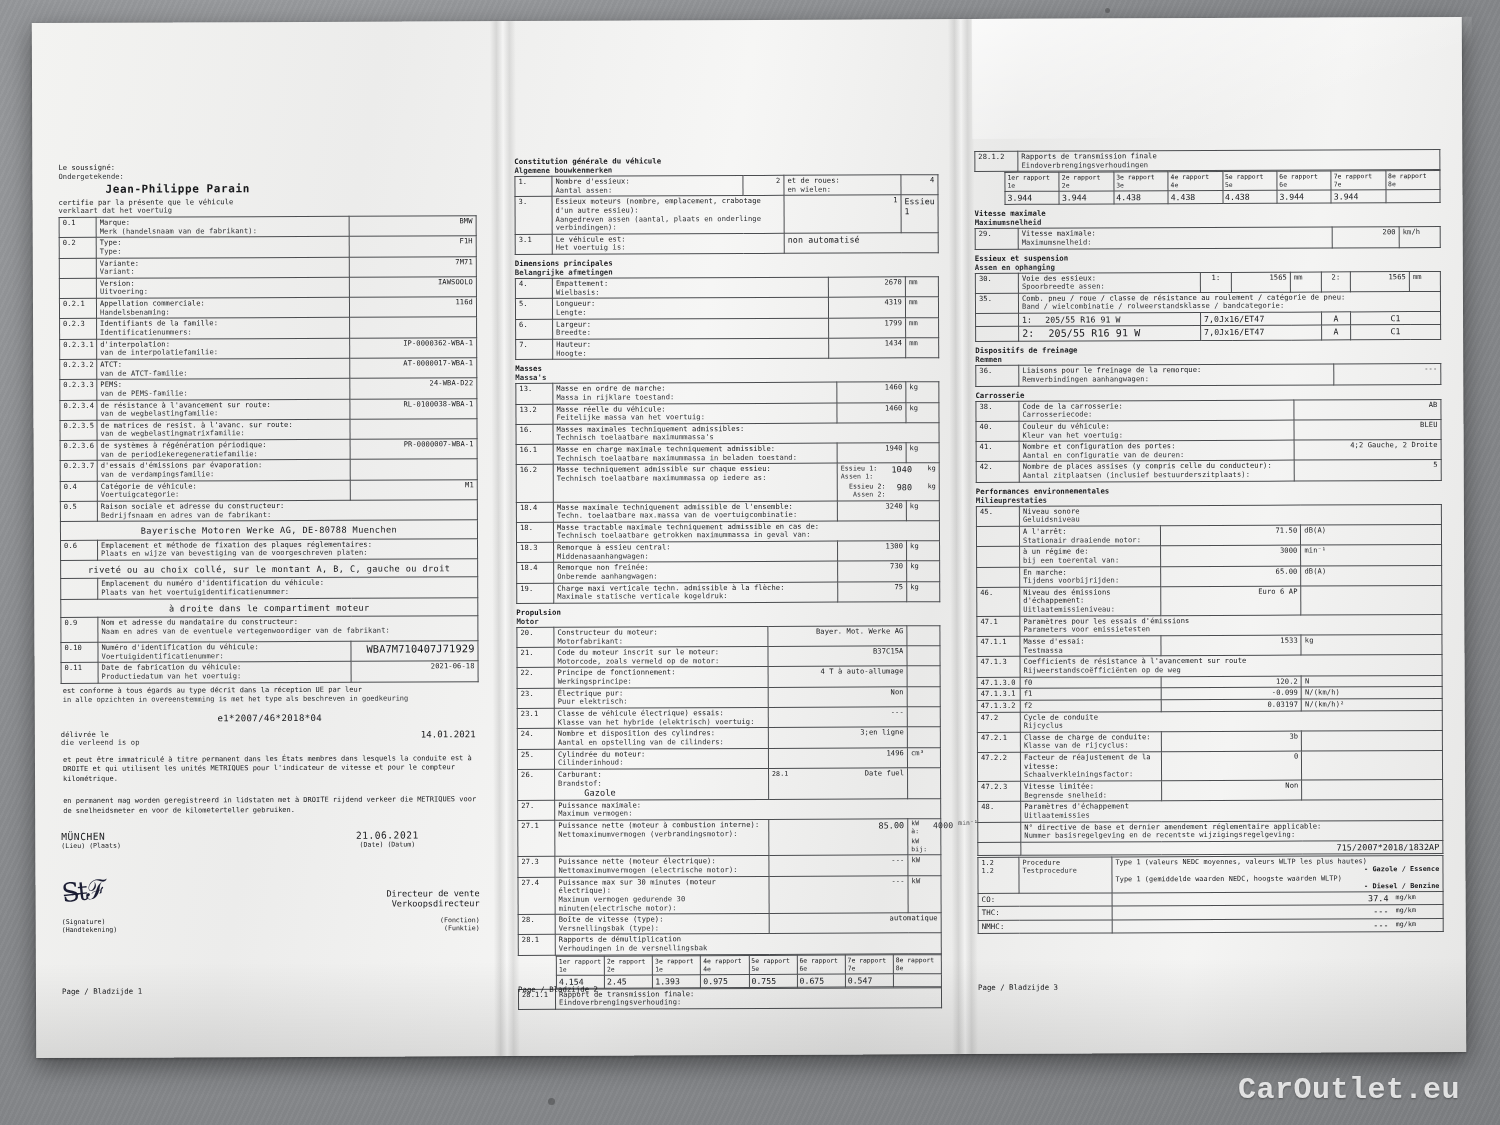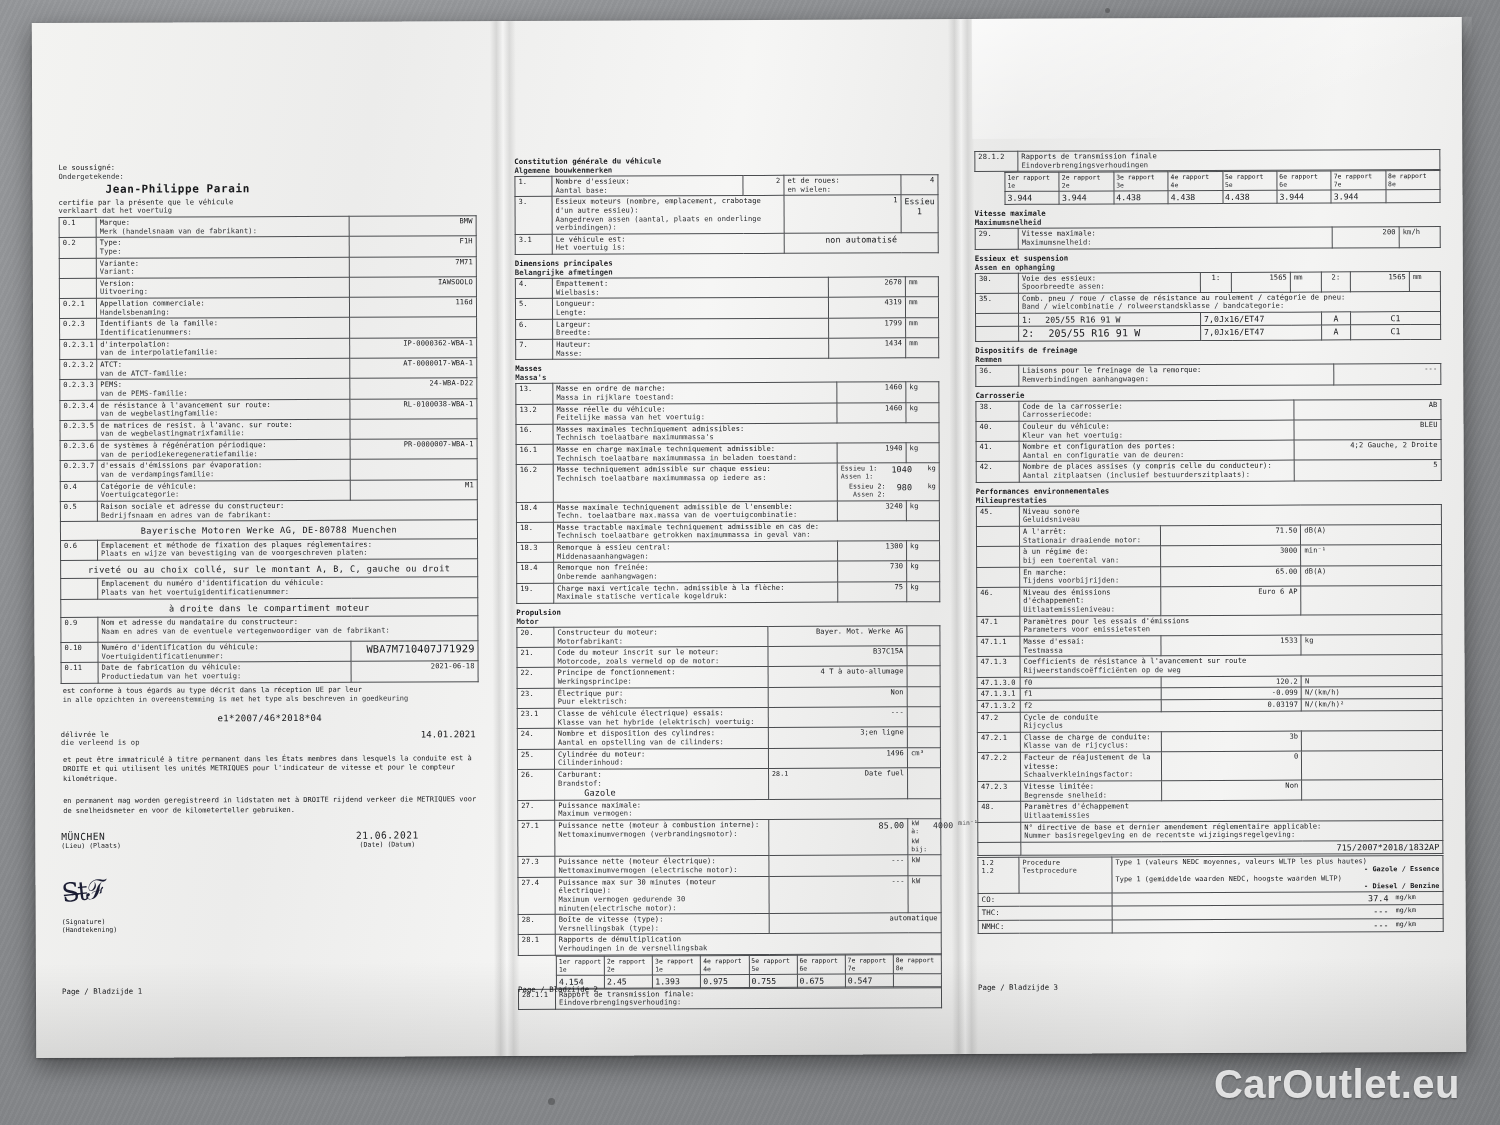--- a/index.html
+++ b/index.html
@@ -70,21 +70,21 @@
     font-size:7.1px;
     line-height:1.22;
     letter-spacing:.1px;
   }
   td.num{width:30px;text-align:left;white-space:nowrap;font-size:7px;}
   td.lbl{font-size:7px;}
   td.val{
     text-align:right;white-space:nowrap;
     font-size:8.4px;letter-spacing:.3px;
   }
-  td.valc{text-align:center;}
+  td.valc{text-align:left;}
   td.unit{width:26px;font-size:6.6px;text-align:left;color:#27282b;}
   .nl{display:block;color:#2d2f33;}
   .secthead{
     border:0 !important;
     padding:4px 0 1px 0 !important;
     font-size:7.4px;font-weight:bold;
   }
   .secthead .nl{font-weight:bold;}
   .noborder td{border:0 !important;}
   .big{font-size:11px;font-weight:bold;letter-spacing:.6px;margin-left:47px;}
@@ -116,22 +116,22 @@
 
   
   table.gears{width:100%;border-collapse:collapse;table-layout:fixed;margin-top:0;}
   table.gears td{border:1px solid #4b4d50;font-size:6.4px;padding:1px 2px;text-align:left;}
   table.gears td.gv{font-size:8.2px;}
 
   
   #wm{
     position:absolute;right:40px;bottom:18px;
     color:rgba(255,255,255,.82);
-    font-family:Liberation Sans, sans-serif;
-    font-size:40px;font-weight:bold;letter-spacing:.5px;
+    font-family:Liberation Mono, monospace;
+    font-size:30px;font-weight:bold;letter-spacing:.5px;
     text-shadow:0 1px 2px rgba(0,0,0,.35);
   }
   .speck{position:absolute;border-radius:50%;background:rgba(40,40,40,.35);}
 </style>
 </head>
 <body>
 
 <div id="desk"></div>
 
 <div id="sheet">
@@ -367,39 +367,45 @@
         <div class="sigsub">(Date) (Datum)</div>
       </div>
     </div>
 
     <div class="sigrow" style="margin-top:22px;align-items:flex-end">
       <div class="sigcell" style="width:50%">
         <div class="sigmark">S̶t̶ℱ</div>
         <div class="sigsub" style="margin-top:10px;white-space:pre-line">(Signature)
 (Handtekening)</div>
       </div>
+      <div class="sigcell" style="width:48%;text-align:right">
+        <div style="font-size:8.6px">Directeur de vente</div>
+        <div style="font-size:8.6px">Verkoopsdirecteur</div>
+        <div class="sigsub" style="margin-top:8px;white-space:pre-line">(Fonction)
+(Funktie)</div>
+      </div>
     </div>
 
     <div class="pagefoot">Page / Bladzijde 1</div>
   </div>
 
   <div class="panel" id="panel2">
 
     <div class="secthead">
       <span>Constitution générale du véhicule</span>
       <span class="nl">Algemene bouwkenmerken</span>
     </div>
 
     <table class="frm">
       <tbody>
           <tr>
         <td class="num">1.</td>
         <td class="lbl">
           <span>Nombre d'essieux:</span>
-          <span class="nl">Aantal base:</span>
+          <span class="nl">Aantal assen:</span>
         </td>
         <td class="val" style="width:34px">2</td>
         <td class="lbl" style="width:110px">
           <span>et de roues:</span>
           <span class="nl">en wielen:</span>
         </td>
         <td class="val" style="width:30px">4</td>
       </tr>
       <tr>
         <td class="num">3.</td>
@@ -452,21 +458,21 @@
           <span>Largeur:</span>
           <span class="nl">Breedte:</span>
         </td>
         <td class="val">1799</td>
         <td class="unit">mm</td>
       </tr>
       <tr>
         <td class="num">7.</td>
         <td class="lbl">
           <span>Hauteur:</span>
-          <span class="nl">Masse:</span>
+          <span class="nl">Hoogte:</span>
         </td>
         <td class="val">1434</td>
         <td class="unit">mm</td>
       </tr>
     </tbody>
       </table>
 
     <div class="secthead">
       <span>Masses</span>
       <span class="nl">Massa's</span>

